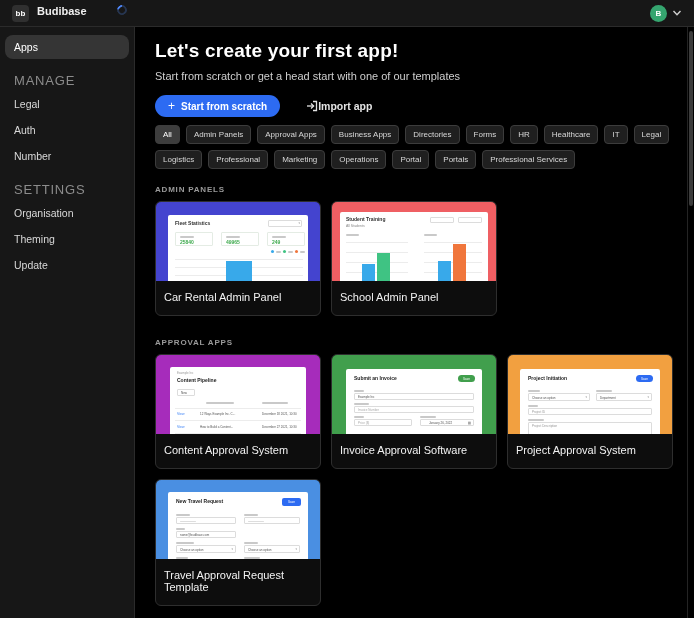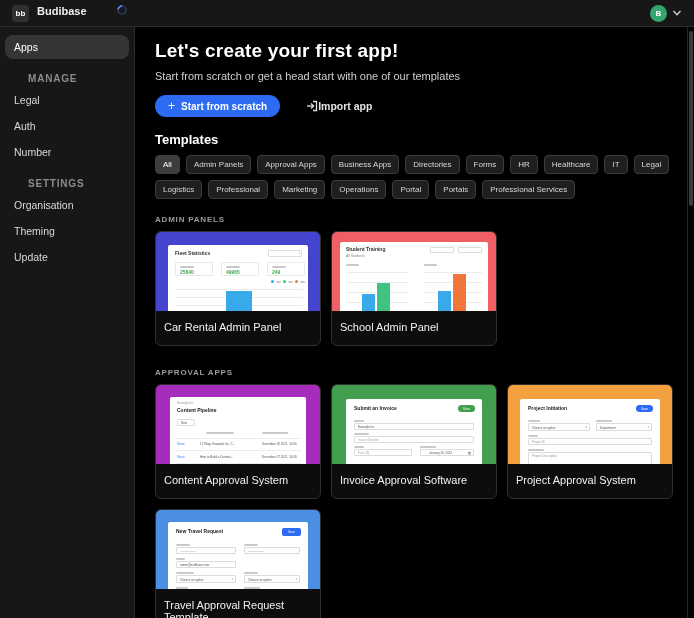--- a/index.html
+++ b/index.html
@@ -18,21 +18,21 @@
              border:2px solid #263550; border-top-color:#4f86f7; transform:rotate(-40deg); }
   .topbar-right { display:flex; align-items:center; gap:5px; cursor:pointer; }
   .avatar { width:17px; height:17px; border-radius:50%; color:#fff; font-size:8px; font-weight:700;
             display:flex; align-items:center; justify-content:center; }
 
   
   .body { flex:1; display:flex; min-height:0; }
   .sidebar { width:135px; flex:none; background:#171717; border-right:1px solid #2b2b2b; padding-top:6px; }
   .nav-item { margin:2px 5px; padding:6px 9px; font-size:10.5px; color:#d9d9d9; border-radius:8px; cursor:pointer; }
   .nav-item.selected { background:#353535; color:#ffffff; }
-  .section-label { margin:14px 14px 4px 28px; font-size:10px; font-weight:700; letter-spacing:0.8px; color:#8c8c8c; }
+  .section-label { margin:14px 14px 4px 14px; font-size:13px; font-weight:400; letter-spacing:0.8px; color:#8c8c8c; }
 
   .main { flex:1; position:relative; background:#000000; padding:13px 20px 0 20px; overflow:hidden; }
 
   h1 { color:#ffffff; font-size:19px; font-weight:700; letter-spacing:0.2px; }
   .subheading { margin-top:8px; color:#cfcfcf; font-size:11px; }
 
   .actions { margin-top:13px; display:flex; align-items:center; gap:26px; }
   .btn-primary { display:flex; align-items:center; gap:6px; height:22px; padding:0 13px;
                  border:none; border-radius:14px; color:#fff; font-size:10px; font-weight:700; cursor:pointer;
                  font-family:"Liberation Sans", sans-serif; }
@@ -113,21 +113,20 @@
         <button class="btn-ghost">
           <svg width="12" height="12" viewBox="0 0 12 12">
             <path d="M7 1.5 H10.5 V10.5 H7" fill="none" stroke="#e3e3e3" stroke-width="1.3"></path>
             <line x1="1" y1="6" x2="7.5" y2="6" stroke="#e3e3e3" stroke-width="1.3"></line>
             <polyline points="5,3.6 7.6,6 5,8.4" fill="none" stroke="#e3e3e3" stroke-width="1.3"></polyline>
           </svg>
           <span>Import app</span>
         </button>
       </div>
 
-      <div class="templates-heading">Templates</div>
 
       <div class="chips">
         <div class="chip selected">All</div>
         <div class="chip">Admin Panels</div>
         <div class="chip">Approval Apps</div>
         <div class="chip">Business Apps</div>
         <div class="chip">Directories</div>
         <div class="chip">Forms</div>
         <div class="chip">HR</div>
         <div class="chip">Healthcare</div>

